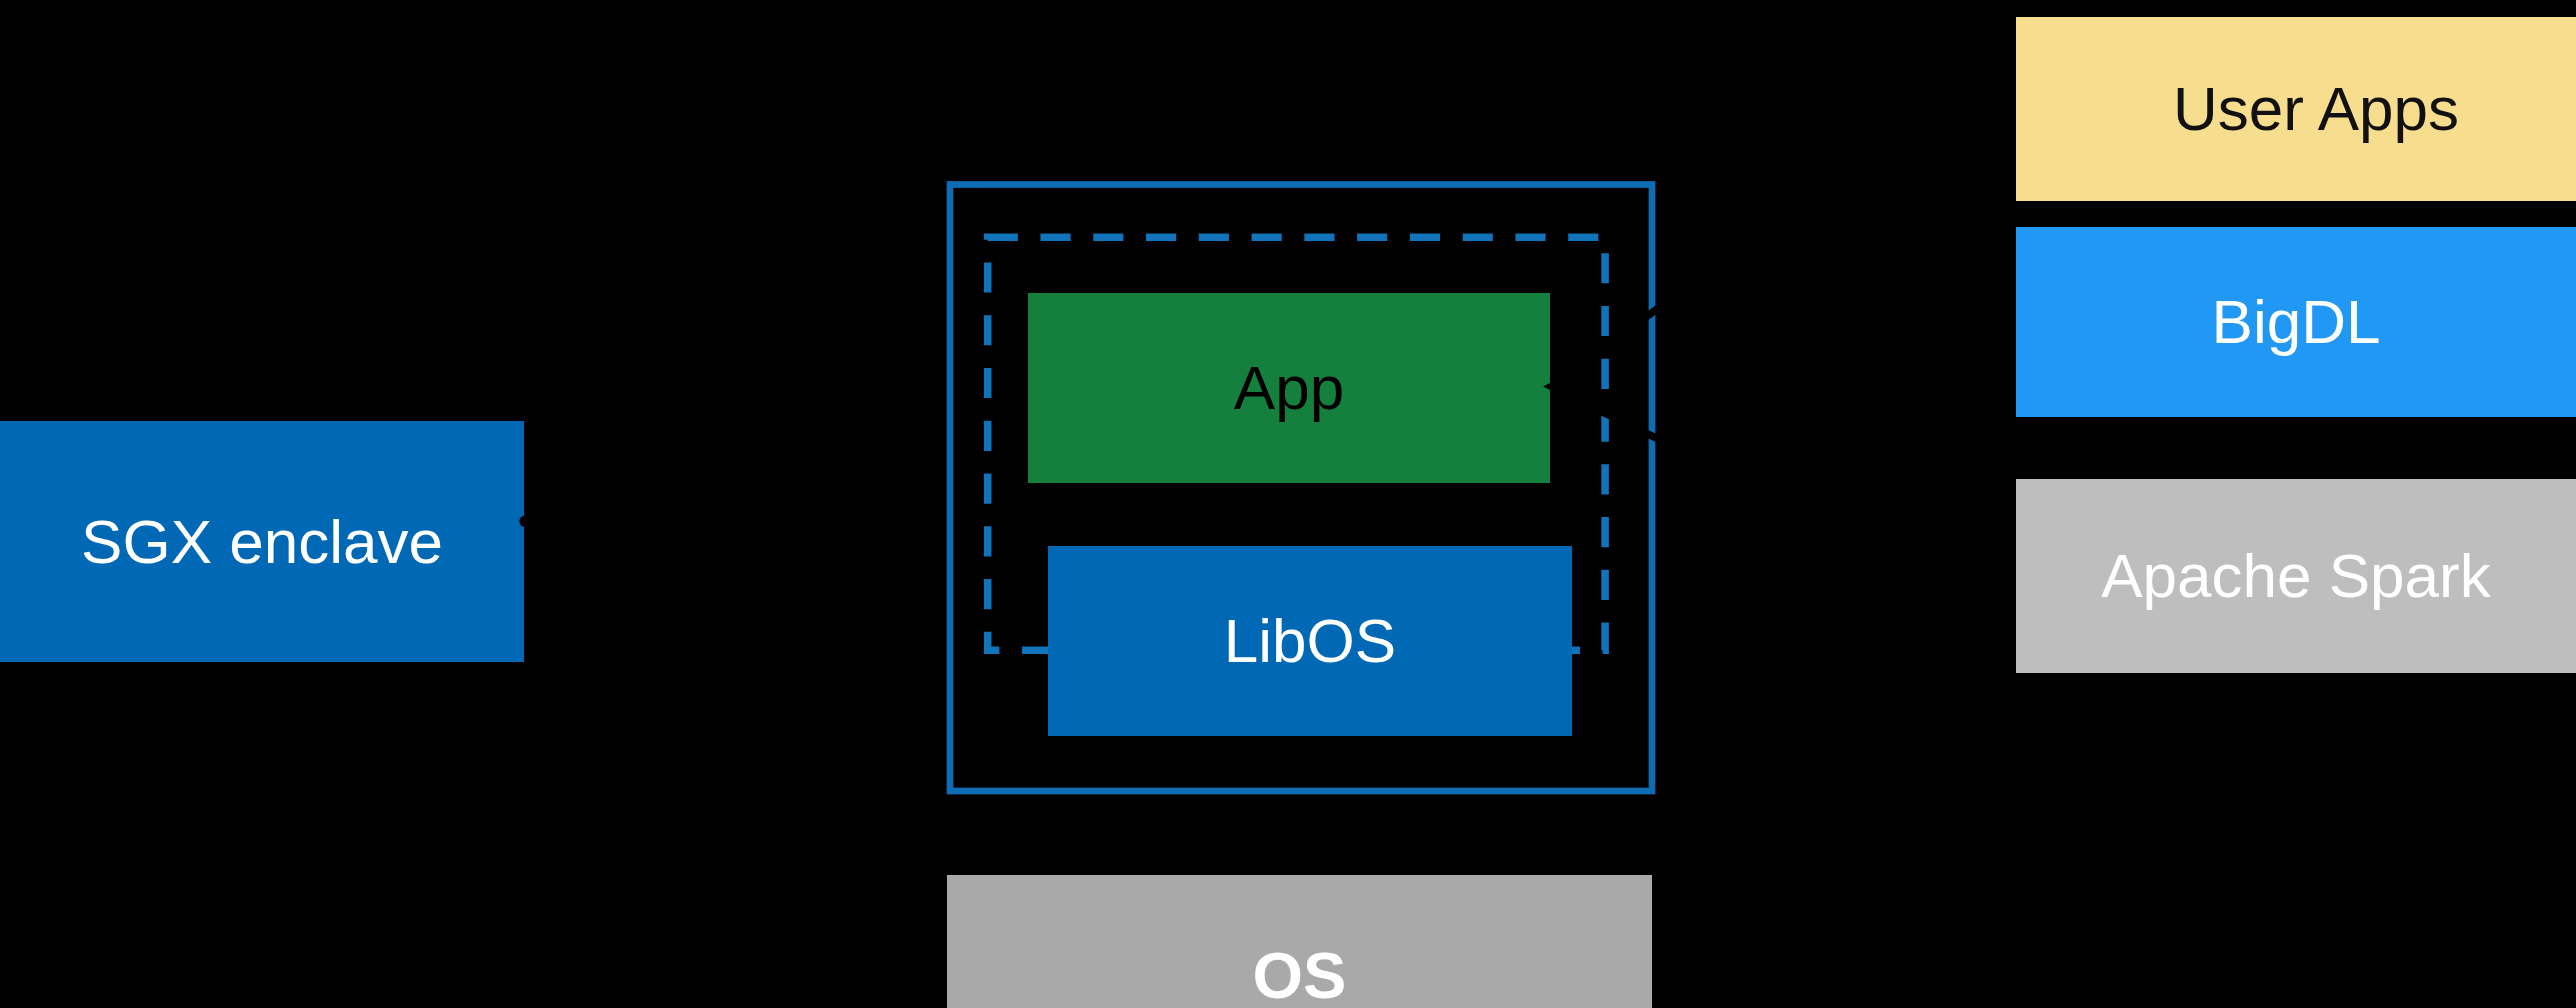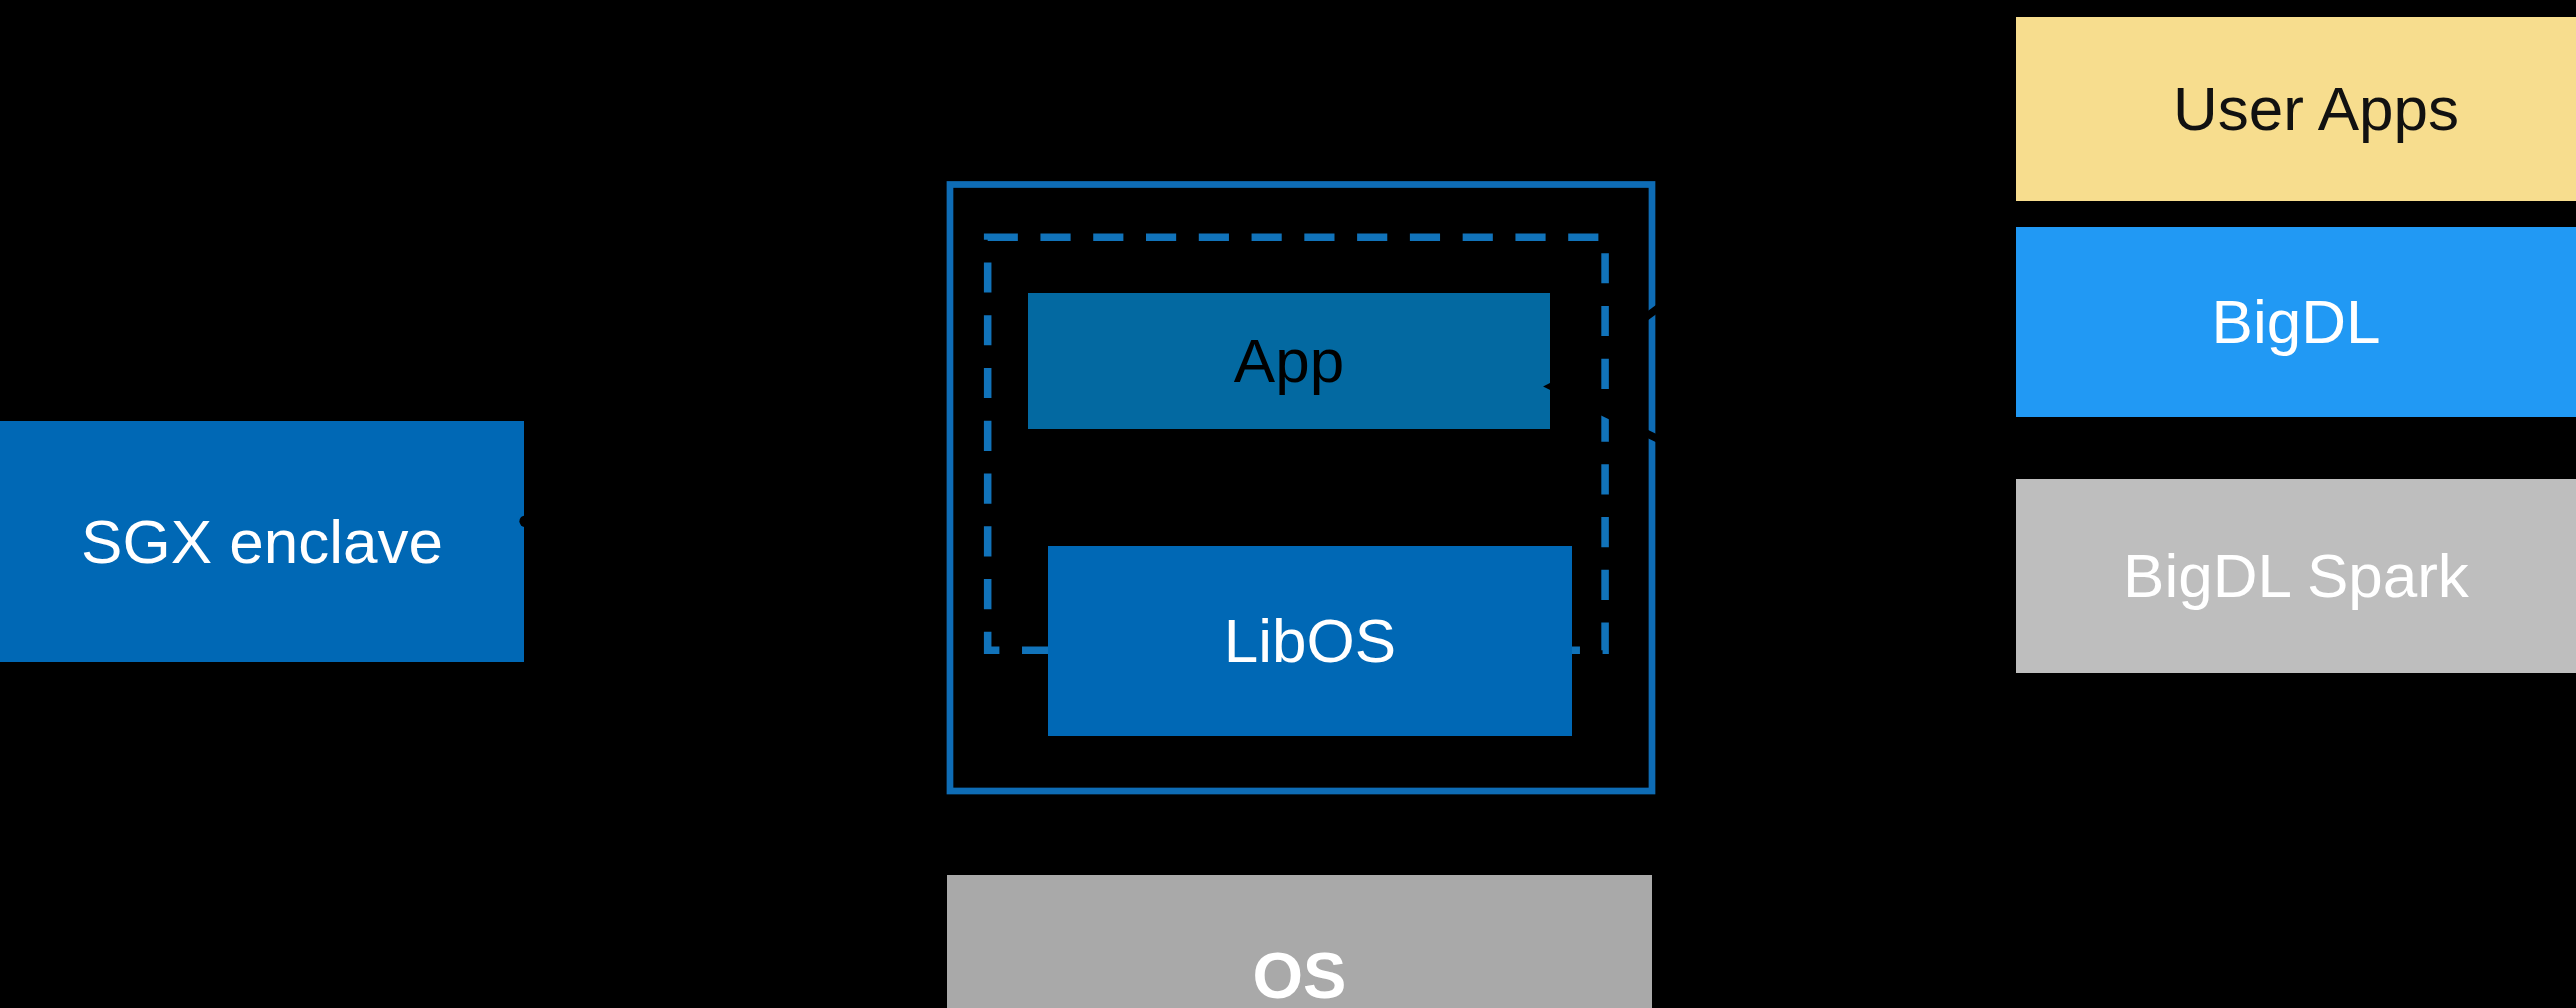--- a/index.html
+++ b/index.html
@@ -28,22 +28,22 @@
     pointer-events: none;
   }
   #borders-layer { z-index: 1; }
   #connector-layer { z-index: 3; }
 
   
   #sgx-box { left: 0px; top: 421px; width: 524px; height: 241px;
              background: #0068B5; color: #FFFFFF; }
 
   
-  #app-box   { left: 1028px; top: 293px; width: 522px; height: 136px;
-               background: #0369a1; color: #000000; }
+  #app-box   { left: 1028px; top: 293px; width: 522px; height: 190px;
+               background: #15803d; color: #000000; }
   #libos-box { left: 1036px; top: 546px; width: 524px; height: 190px;
                background: #0068B5; color: #ffffff; margin-left: 12px; }
 
   
   #os-box { left: 947px; top: 875px; width: 705px; height: 133px;
             background: #A9A9A9; color: #FFFFFF;
             align-items: flex-end; padding-top: 3.4px;
             font-weight: bold; font-size: 65px; box-sizing: border-box; }
 
   
@@ -77,21 +77,21 @@
     <span>OS</span>
   </div>
 
   <div class="box stack-box" id="user-apps-box">
     <span>User Apps</span>
   </div>
   <div class="box stack-box" id="bigdl-box">
     <span>BigDL</span>
   </div>
   <div class="box stack-box" id="apache-spark-box">
-    <span>BigDL Spark</span>
+    <span>Apache Spark</span>
   </div>
 
   <svg id="connector-layer" class="svg-layer" viewBox="0 0 3075 1204" width="2576" height="1009">
 
     <line x1="634" y1="622" x2="1120" y2="622" stroke="#000000" stroke-width="9"></line>
     <circle cx="627" cy="622" r="7" fill="#000000"></circle>
 
     <line x1="2402" y1="56" x2="1858" y2="457" stroke="#000000" stroke-width="9"></line>
 
     <line x1="2402" y1="729" x2="1858" y2="465" stroke="#000000" stroke-width="9"></line>

